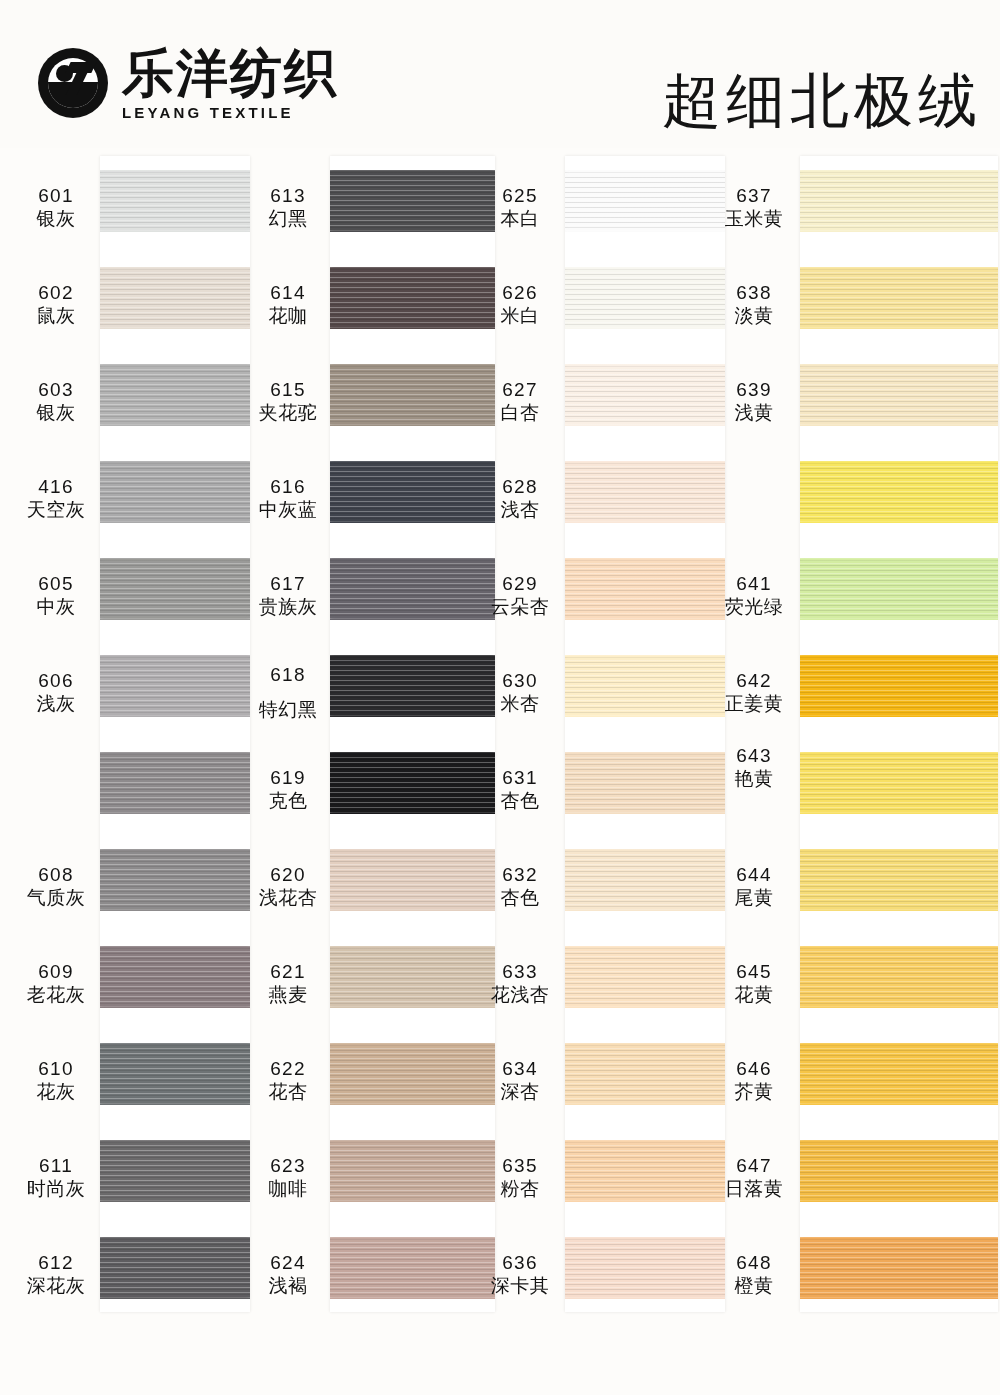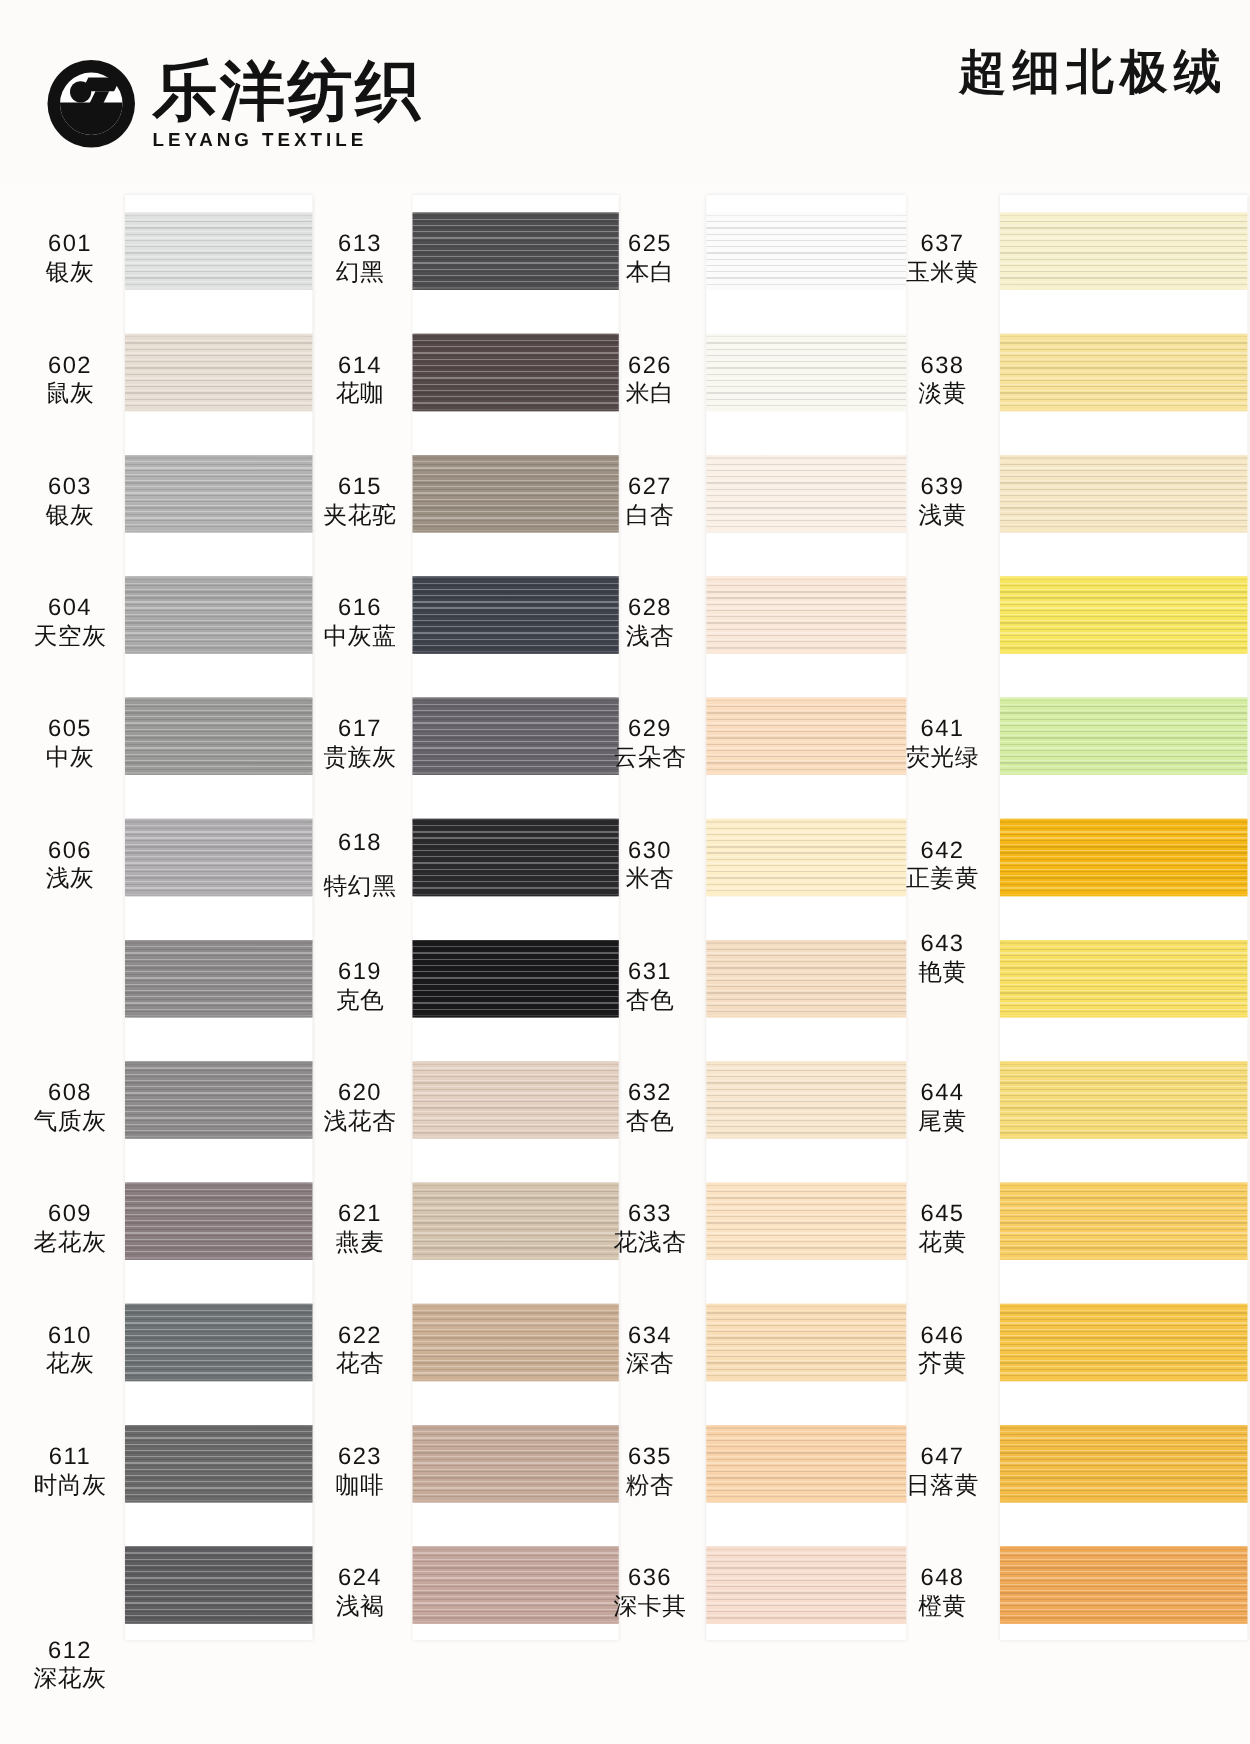--- a/index.html
+++ b/index.html
@@ -50,22 +50,22 @@
   .logo-text{display:flex;flex-direction:column;justify-content:center;}
   .logo-cn{
     font-size:52px;font-weight:bold;color:#121212;letter-spacing:2px;
     line-height:1.05;
   }
   .logo-en{
     font-size:15px;font-weight:bold;color:#121212;letter-spacing:3.2px;
     margin-top:3px;
   }
   .page-title{
-    position:absolute;right:18px;top:32px;
-    font-size:38px;font-weight:bold;color:#141414;letter-spacing:5px;
+    position:absolute;right:18px;top:62px;
+    font-size:59px;font-weight:normal;color:#141414;letter-spacing:5px;
     font-family:"DejaVu Sans","Liberation Sans",sans-serif;
   }
   
   .board{
     position:absolute;left:0;top:148px;width:1000px;height:1247px;
     background:#fdfcfa;
   }
   .col{
     position:absolute;top:0;height:1200px;
   }
@@ -160,21 +160,21 @@
       </div>
       <div class="lab" style="top: 125px;">
         <div class="code">602</div>
         <div class="name">鼠灰</div>
       </div>
       <div class="lab" style="top: 222px;">
         <div class="code">603</div>
         <div class="name">银灰</div>
       </div>
       <div class="lab" style="top: 319px;">
-        <div class="code">604</div>
+        <div class="code">416</div>
         <div class="name">天空灰</div>
       </div>
       <div class="lab" style="top: 416px;">
         <div class="code">605</div>
         <div class="name">中灰</div>
       </div>
       <div class="lab" style="top: 513px;">
         <div class="code">606</div>
         <div class="name">浅灰</div>
       </div>
@@ -187,21 +187,21 @@
         <div class="name">老花灰</div>
       </div>
       <div class="lab" style="top: 901px;">
         <div class="code">610</div>
         <div class="name">花灰</div>
       </div>
       <div class="lab" style="top: 998px; align-items: center;">
         <div class="code">611</div>
         <div class="name">时尚灰</div>
       </div>
-      <div class="lab" style="top: 1153px;">
+      <div class="lab" style="top: 1095px;">
         <div class="code">612</div>
         <div class="name">深花灰</div>
       </div>
     </div>
   <div class="col col-1">
     <div class="card"></div>
     <div class="swatch-stack">
         <div class="swatch" style="top: 14px; background: rgb(223, 225, 224);">
           <div class="yarn"></div>
           <div class="fuzz" style="background: rgb(223, 225, 224);"></div>

